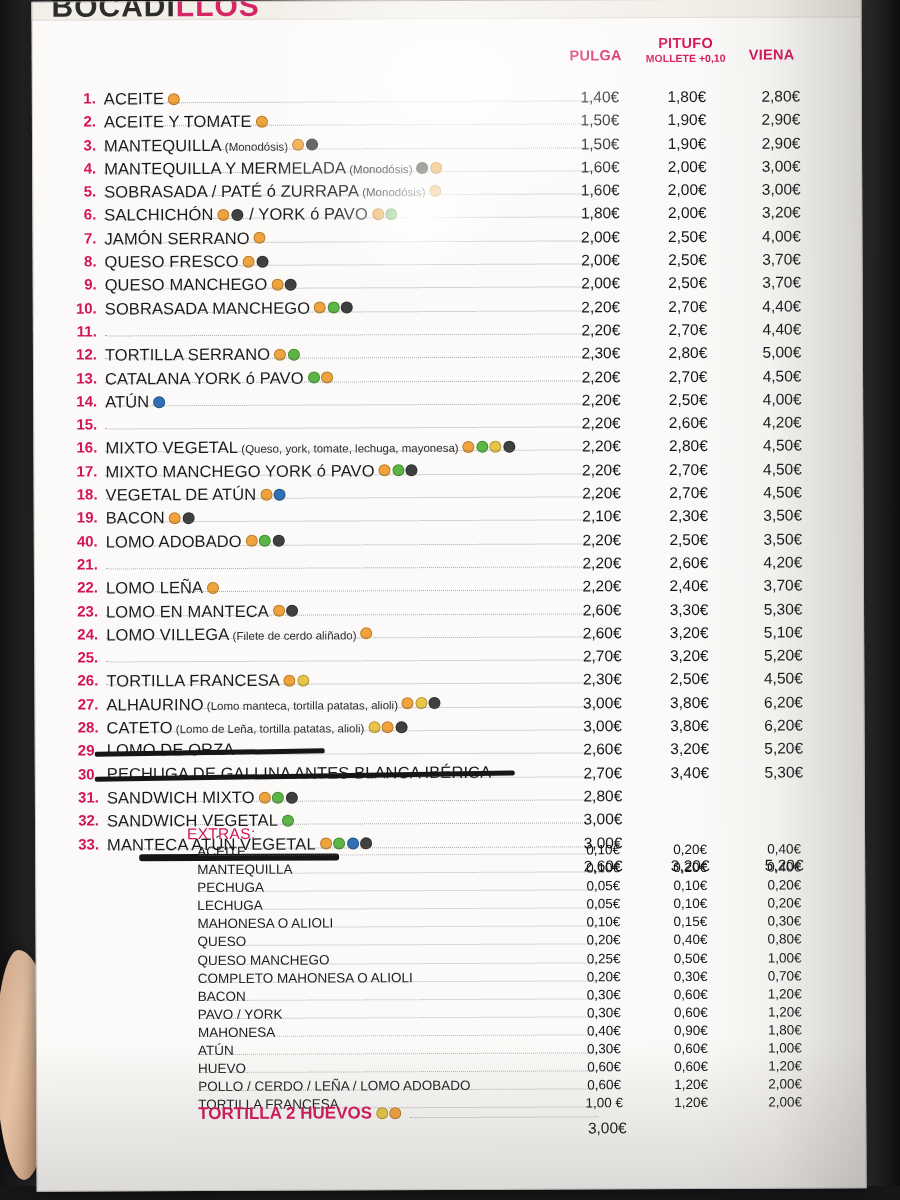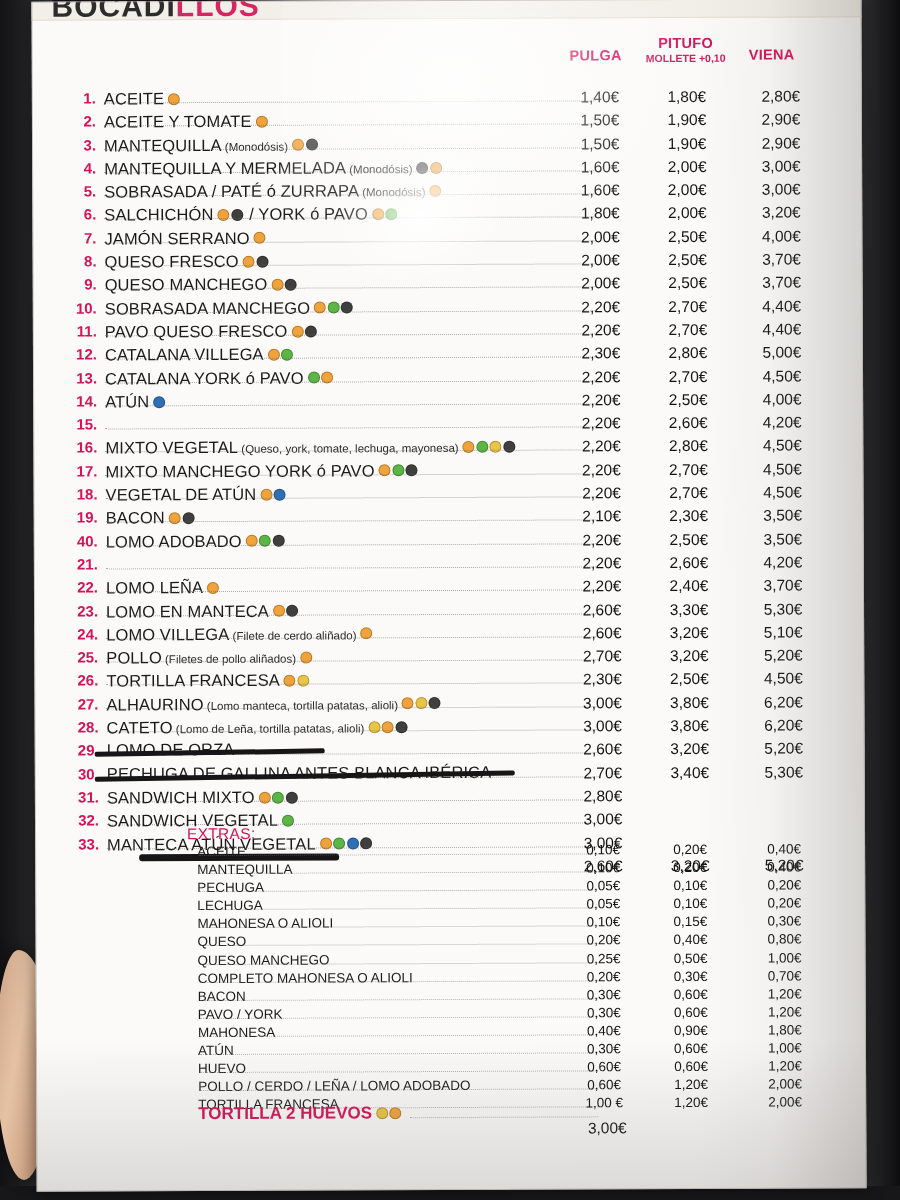--- a/index.html
+++ b/index.html
@@ -377,29 +377,28 @@
           <div class="row">
             <span class="num">10.</span>
             <span class="name"><span>SOBRASADA MANCHEGO</span><span class="tags"><span class="tag oil"></span><span class="tag veg"></span><span class="tag milk"></span></span></span>
             <span class="dots"></span>
             <span class="price c1">2,20€</span>
             <span class="price c2">2,70€</span>
             <span class="price c3">4,40€</span>
           </div>
           <div class="row">
             <span class="num">11.</span>
-            <span class="name"><span>PAVO QUESO FRESCO</span><span class="tags"><span class="tag oil"></span><span class="tag milk"></span></span></span>
             <span class="dots"></span>
             <span class="price c1">2,20€</span>
             <span class="price c2">2,70€</span>
             <span class="price c3">4,40€</span>
           </div>
           <div class="row">
             <span class="num">12.</span>
-            <span class="name"><span>CATALANA VILLEGA</span><span class="tags"><span class="tag oil"></span><span class="tag veg"></span></span></span>
+            <span class="name"><span>TORTILLA SERRANO</span><span class="tags"><span class="tag oil"></span><span class="tag veg"></span></span></span>
             <span class="dots"></span>
             <span class="price c1">2,30€</span>
             <span class="price c2">2,80€</span>
             <span class="price c3">5,00€</span>
           </div>
           <div class="row">
             <span class="num">13.</span>
             <span class="name"><span>CATALANA YORK ó PAVO</span><span class="tags"><span class="tag veg"></span><span class="tag oil"></span></span></span>
             <span class="dots"></span>
             <span class="price c1">2,20€</span>
@@ -487,21 +486,20 @@
           <div class="row">
             <span class="num">24.</span>
             <span class="name"><span>LOMO VILLEGA</span><span class="paren"> (Filete de cerdo aliñado)</span><span class="tags"><span class="tag oil"></span></span></span>
             <span class="dots"></span>
             <span class="price c1">2,60€</span>
             <span class="price c2">3,20€</span>
             <span class="price c3">5,10€</span>
           </div>
           <div class="row">
             <span class="num">25.</span>
-            <span class="name"><span>POLLO</span><span class="paren"> (Filetes de pollo aliñados)</span><span class="tags"><span class="tag oil"></span></span></span>
             <span class="dots"></span>
             <span class="price c1">2,70€</span>
             <span class="price c2">3,20€</span>
             <span class="price c3">5,20€</span>
           </div>
           <div class="row">
             <span class="num">26.</span>
             <span class="name"><span>TORTILLA FRANCESA</span><span class="tags"><span class="tag oil"></span><span class="tag egg"></span></span></span>
             <span class="dots"></span>
             <span class="price c1">2,30€</span>

